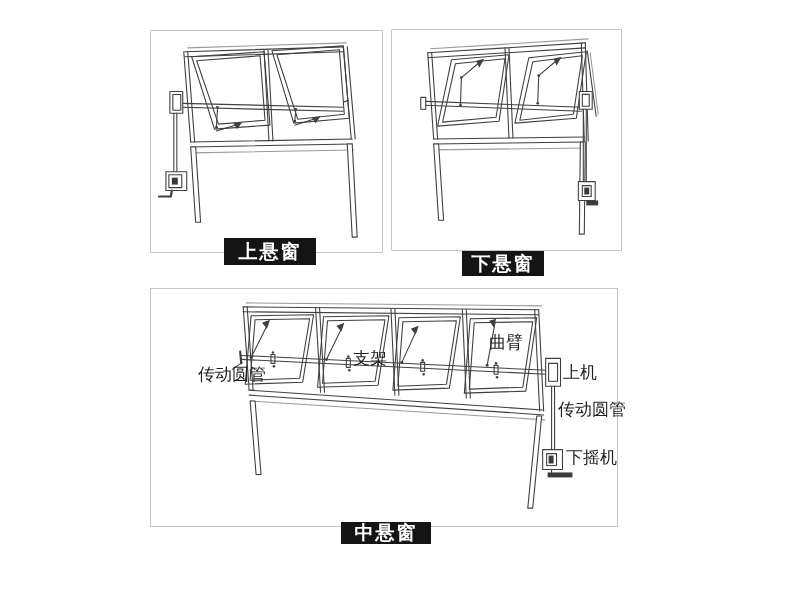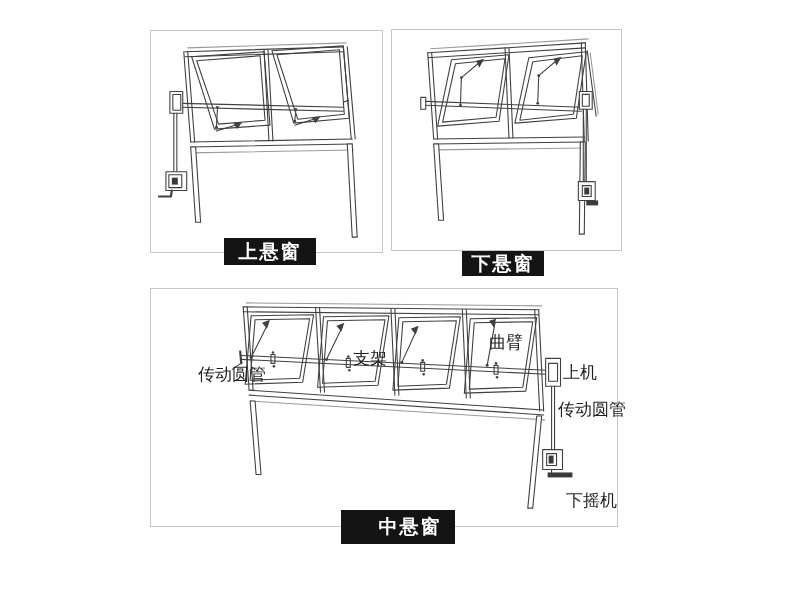--- a/index.html
+++ b/index.html
@@ -12,29 +12,29 @@
   .panel{position:absolute;border:1px solid var(--panel-border);background:#fff;box-sizing:border-box;}
   .panel svg{display:block;width:100%;height:100%;}
   #panel-top-hung{left:150px;top:30px;width:233px;height:223px;}
   #panel-bottom-hung{left:391px;top:29px;width:231px;height:222px;}
   #panel-center-hung{left:150px;top:288px;width:468px;height:239px;}
   .chip{position:absolute;background:var(--chip-bg);color:var(--chip-text);
         font-size:19px;font-weight:600;letter-spacing:2px;text-align:center;
         display:flex;align-items:center;justify-content:center;z-index:5;}
   #chip-top-hung{left:224px;top:238px;width:92px;height:27px;}
   #chip-bottom-hung{left:462px;top:251px;width:82px;height:25px;}
-  #chip-center-hung{left:341px;top:510px;width:90px;height:34px;padding-left:24px;}
+  #chip-center-hung{left:341px;top:522px;width:90px;height:22px;}
   .annotation{position:absolute;color:var(--annotation);font-size:17px;line-height:23px;
               white-space:nowrap;z-index:4;}
   #ann-drive-pipe-left{left:198px;top:363px;}
   #ann-bracket{left:353px;top:347px;}
   #ann-crank-arm{left:489px;top:331px;}
   #ann-upper-machine{left:563px;top:361px;}
   #ann-drive-pipe-right{left:558px;top:398px;}
-  #ann-lower-crank{left:566px;top:446px;margin-top:43px;}
+  #ann-lower-crank{left:566px;top:446px;}
   
   .d path,.d polygon,.d rect,.d polyline{stroke:var(--line);stroke-width:1.1;fill:none;stroke-linecap:round;stroke-linejoin:round;}
   .d .lt{stroke:var(--line-light);}
   .d .wf{fill:#ffffff;}
   .d .fl{fill:var(--line);stroke:none;}
   .d .df{fill:var(--dark-fill);stroke:none;}
   .d .thick{stroke-width:2.2;}
   .d circle{fill:var(--line);stroke:none;}
 </style>
 </head>

